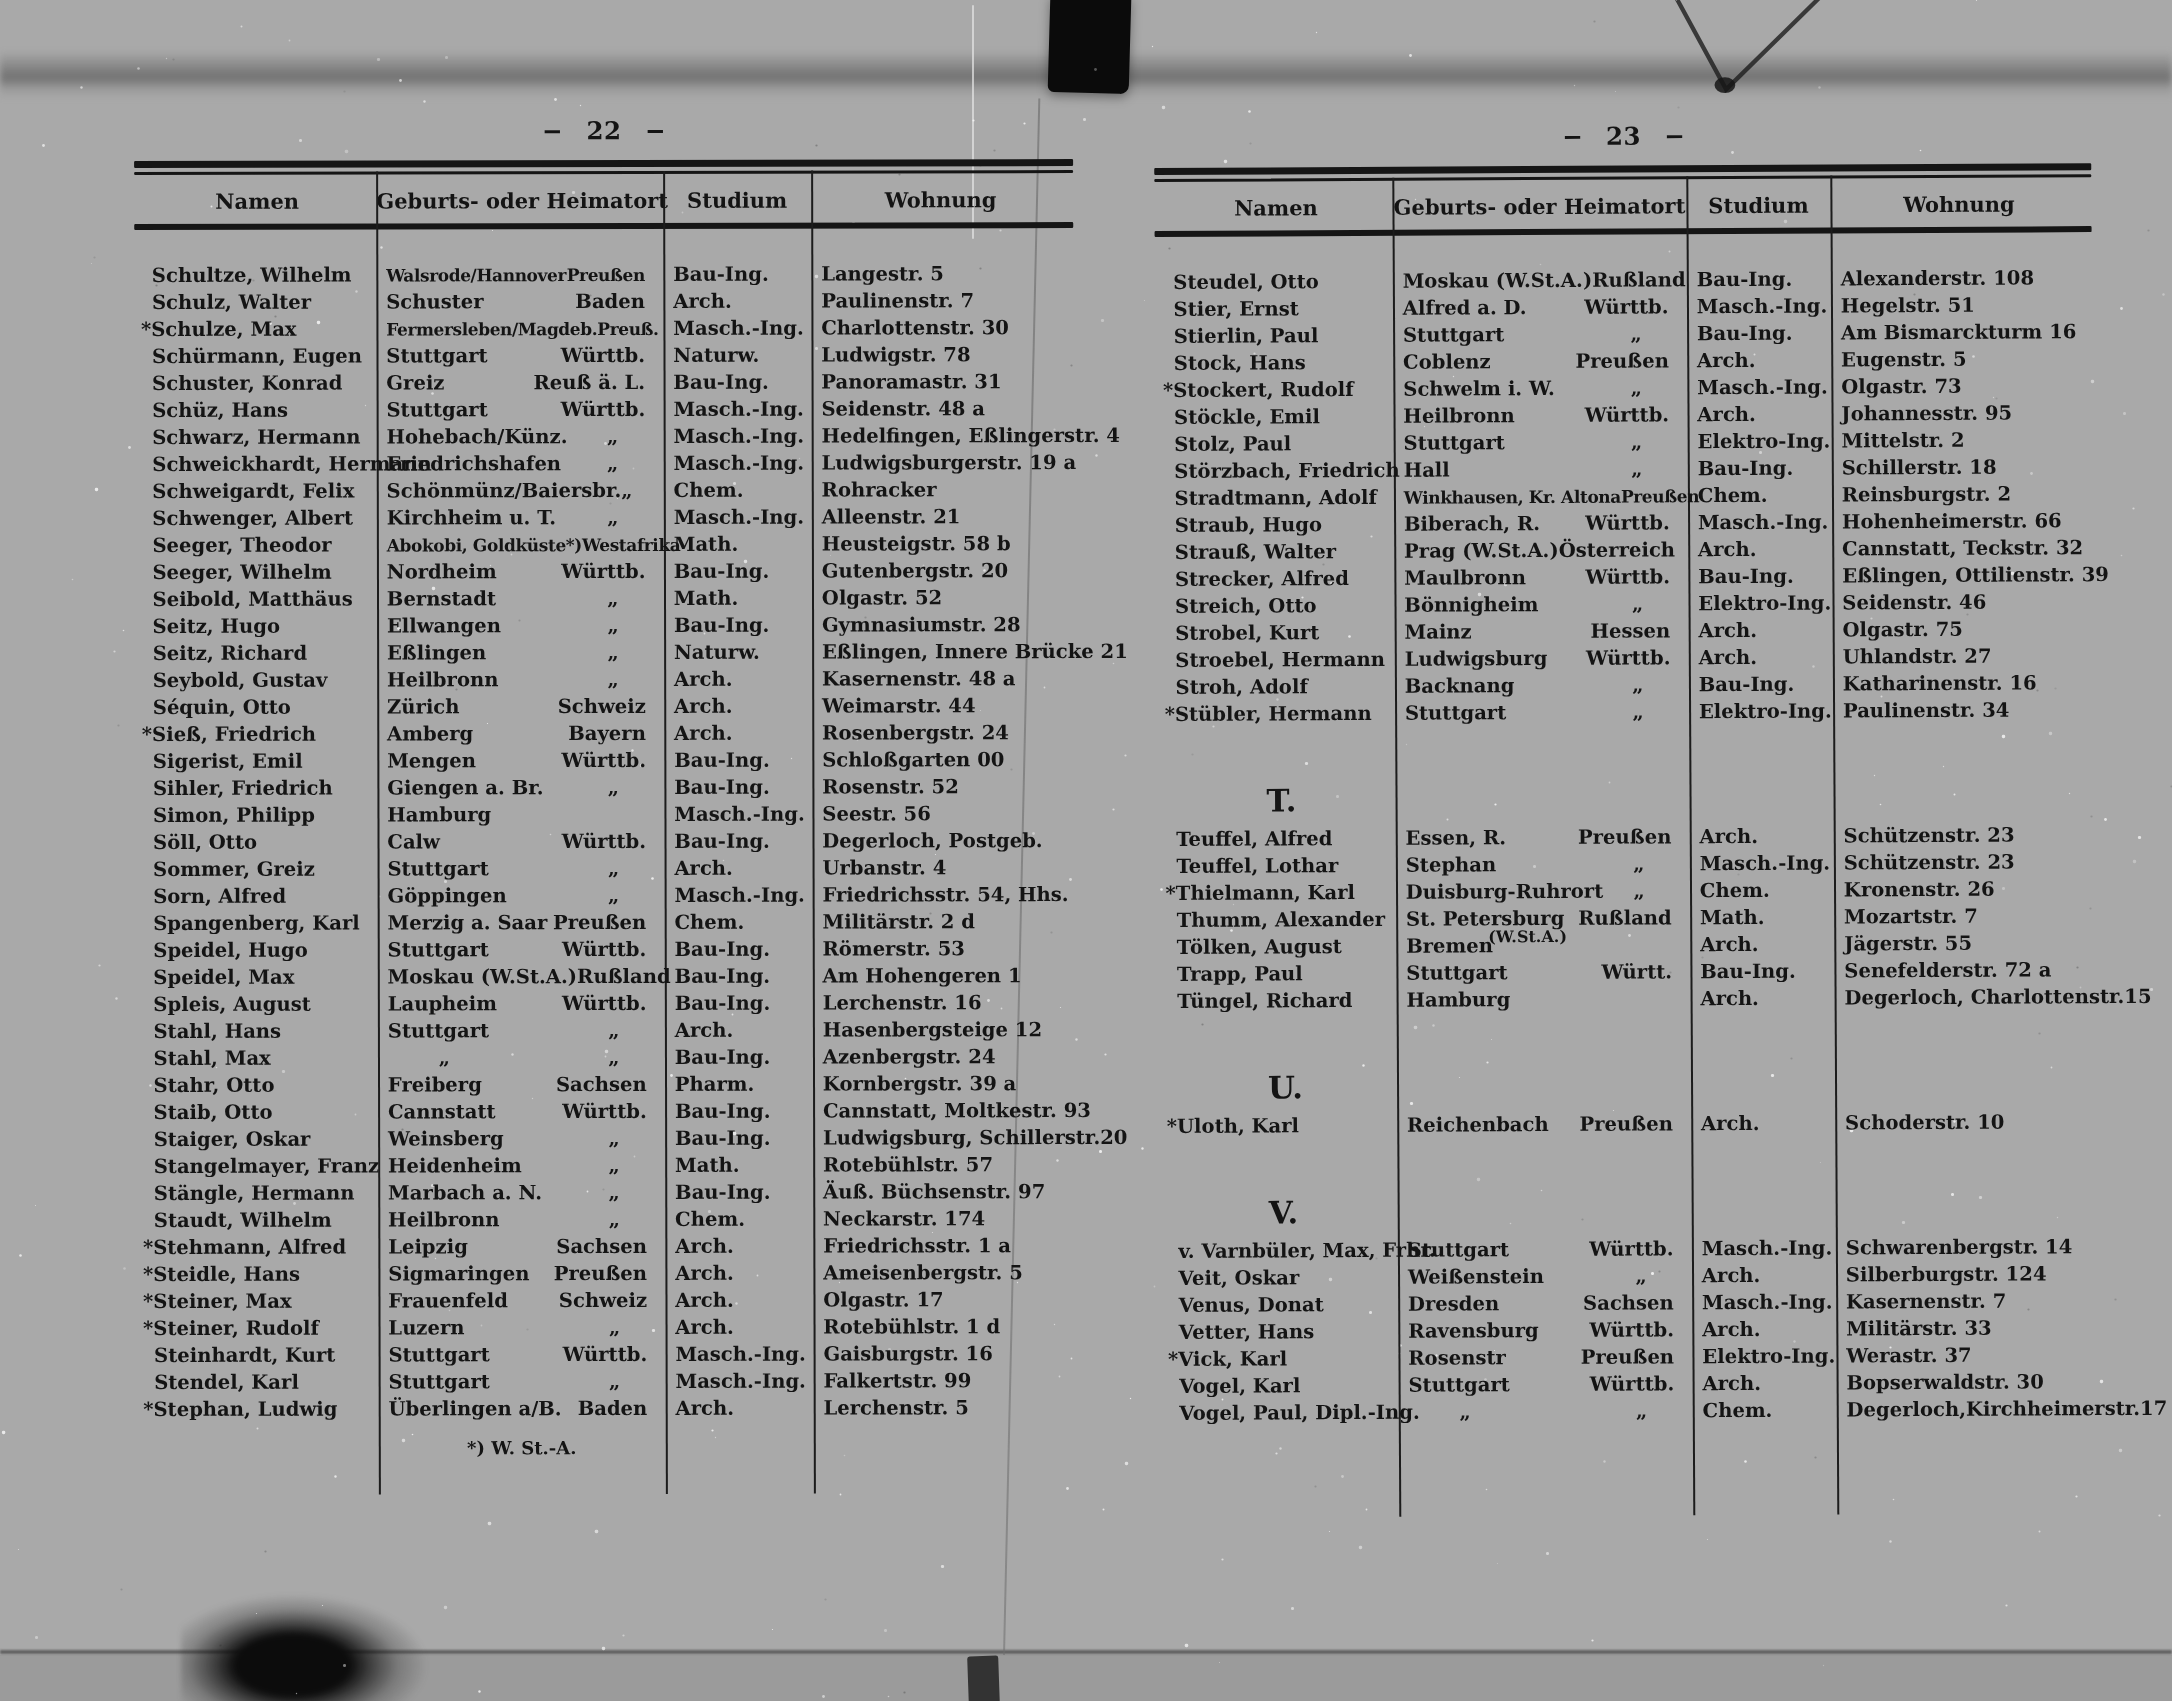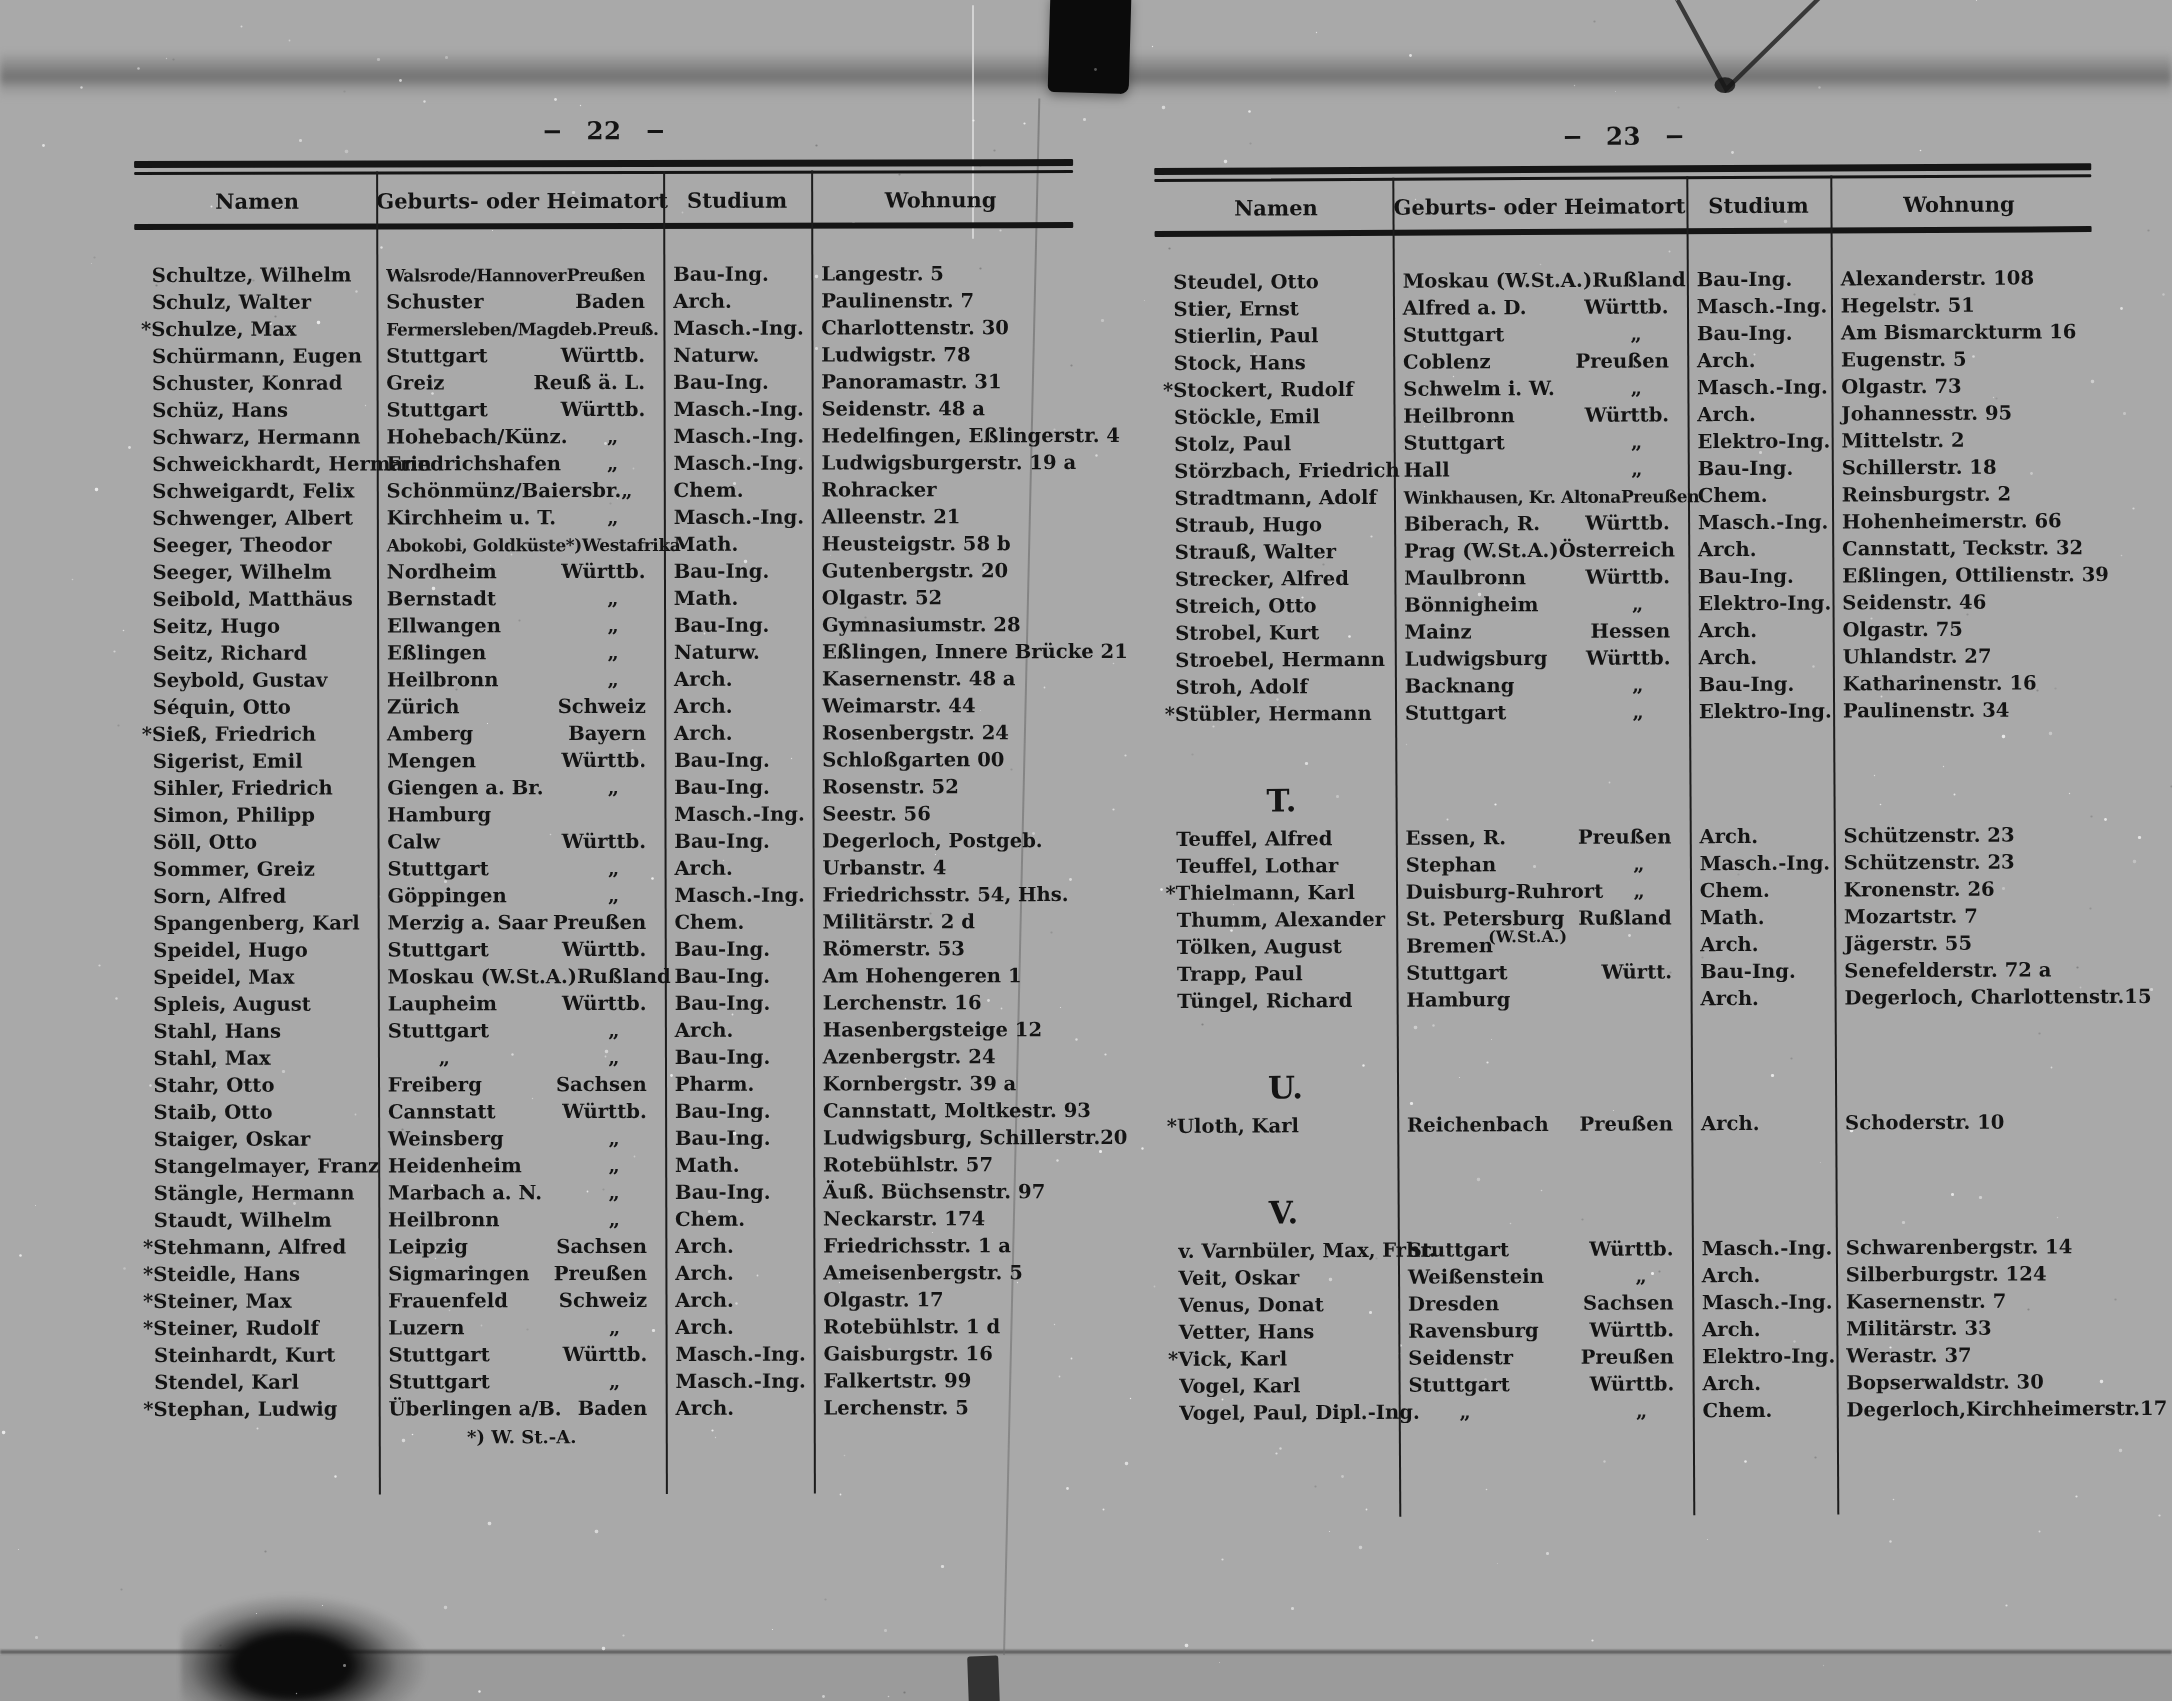--- a/index.html
+++ b/index.html
@@ -71,21 +71,21 @@
   .c-place .place.ditto{margin-left:51px;}
   .row.compact .c-place span{font-size:17px;letter-spacing:-0.4px;}
   .place2{position:absolute;left:92px;top:20px;font-size:16px;}
   .c-stud{padding-left:9.8px;}
   .c-wohn{padding-left:9.8px;}
 
   .section-row{height:98px;position:relative;}
   .section-letter{position:absolute;left:104px;bottom:7.4px;font-size:31px;font-weight:bold;}
 
   .foot-row{height:27px;position:relative;font-size:18px;font-weight:bold;}
-  .foot-row span{position:absolute;left:381px;top:4px;transform:translateX(-50%);white-space:nowrap;}
+  .foot-row span{position:absolute;left:381px;top:15px;transform:translateX(-50%);white-space:nowrap;}
 </style>
 </head>
 <body>
 
 <div class="top-shadow"></div>
 <div class="tab-top"></div>
 <div class="tab-bottom"></div>
 <div class="bottom-line"></div>
 <div class="bottom-area"></div>
 <div class="page-seam"></div>
@@ -788,21 +788,21 @@
         <div class="c-place">
           <span class="place">Ravensburg</span>
           <span class="state">Württb.</span>
         </div>
         <span class="c-stud">Arch.</span>
         <span class="c-wohn">Militärstr. 33</span>
       </div>
       <div class="row">
         <span class="c-name starred">*Vick, Karl</span>
         <div class="c-place">
-          <span class="place">Seidenstr</span>
+          <span class="place">Rosenstr</span>
           <span class="state">Preußen</span>
         </div>
         <span class="c-stud">Elektro-Ing.</span>
         <span class="c-wohn">Werastr. 37</span>
       </div>
       <div class="row">
         <span class="c-name">Vogel, Karl</span>
         <div class="c-place">
           <span class="place">Stuttgart</span>
           <span class="state">Württb.</span>

